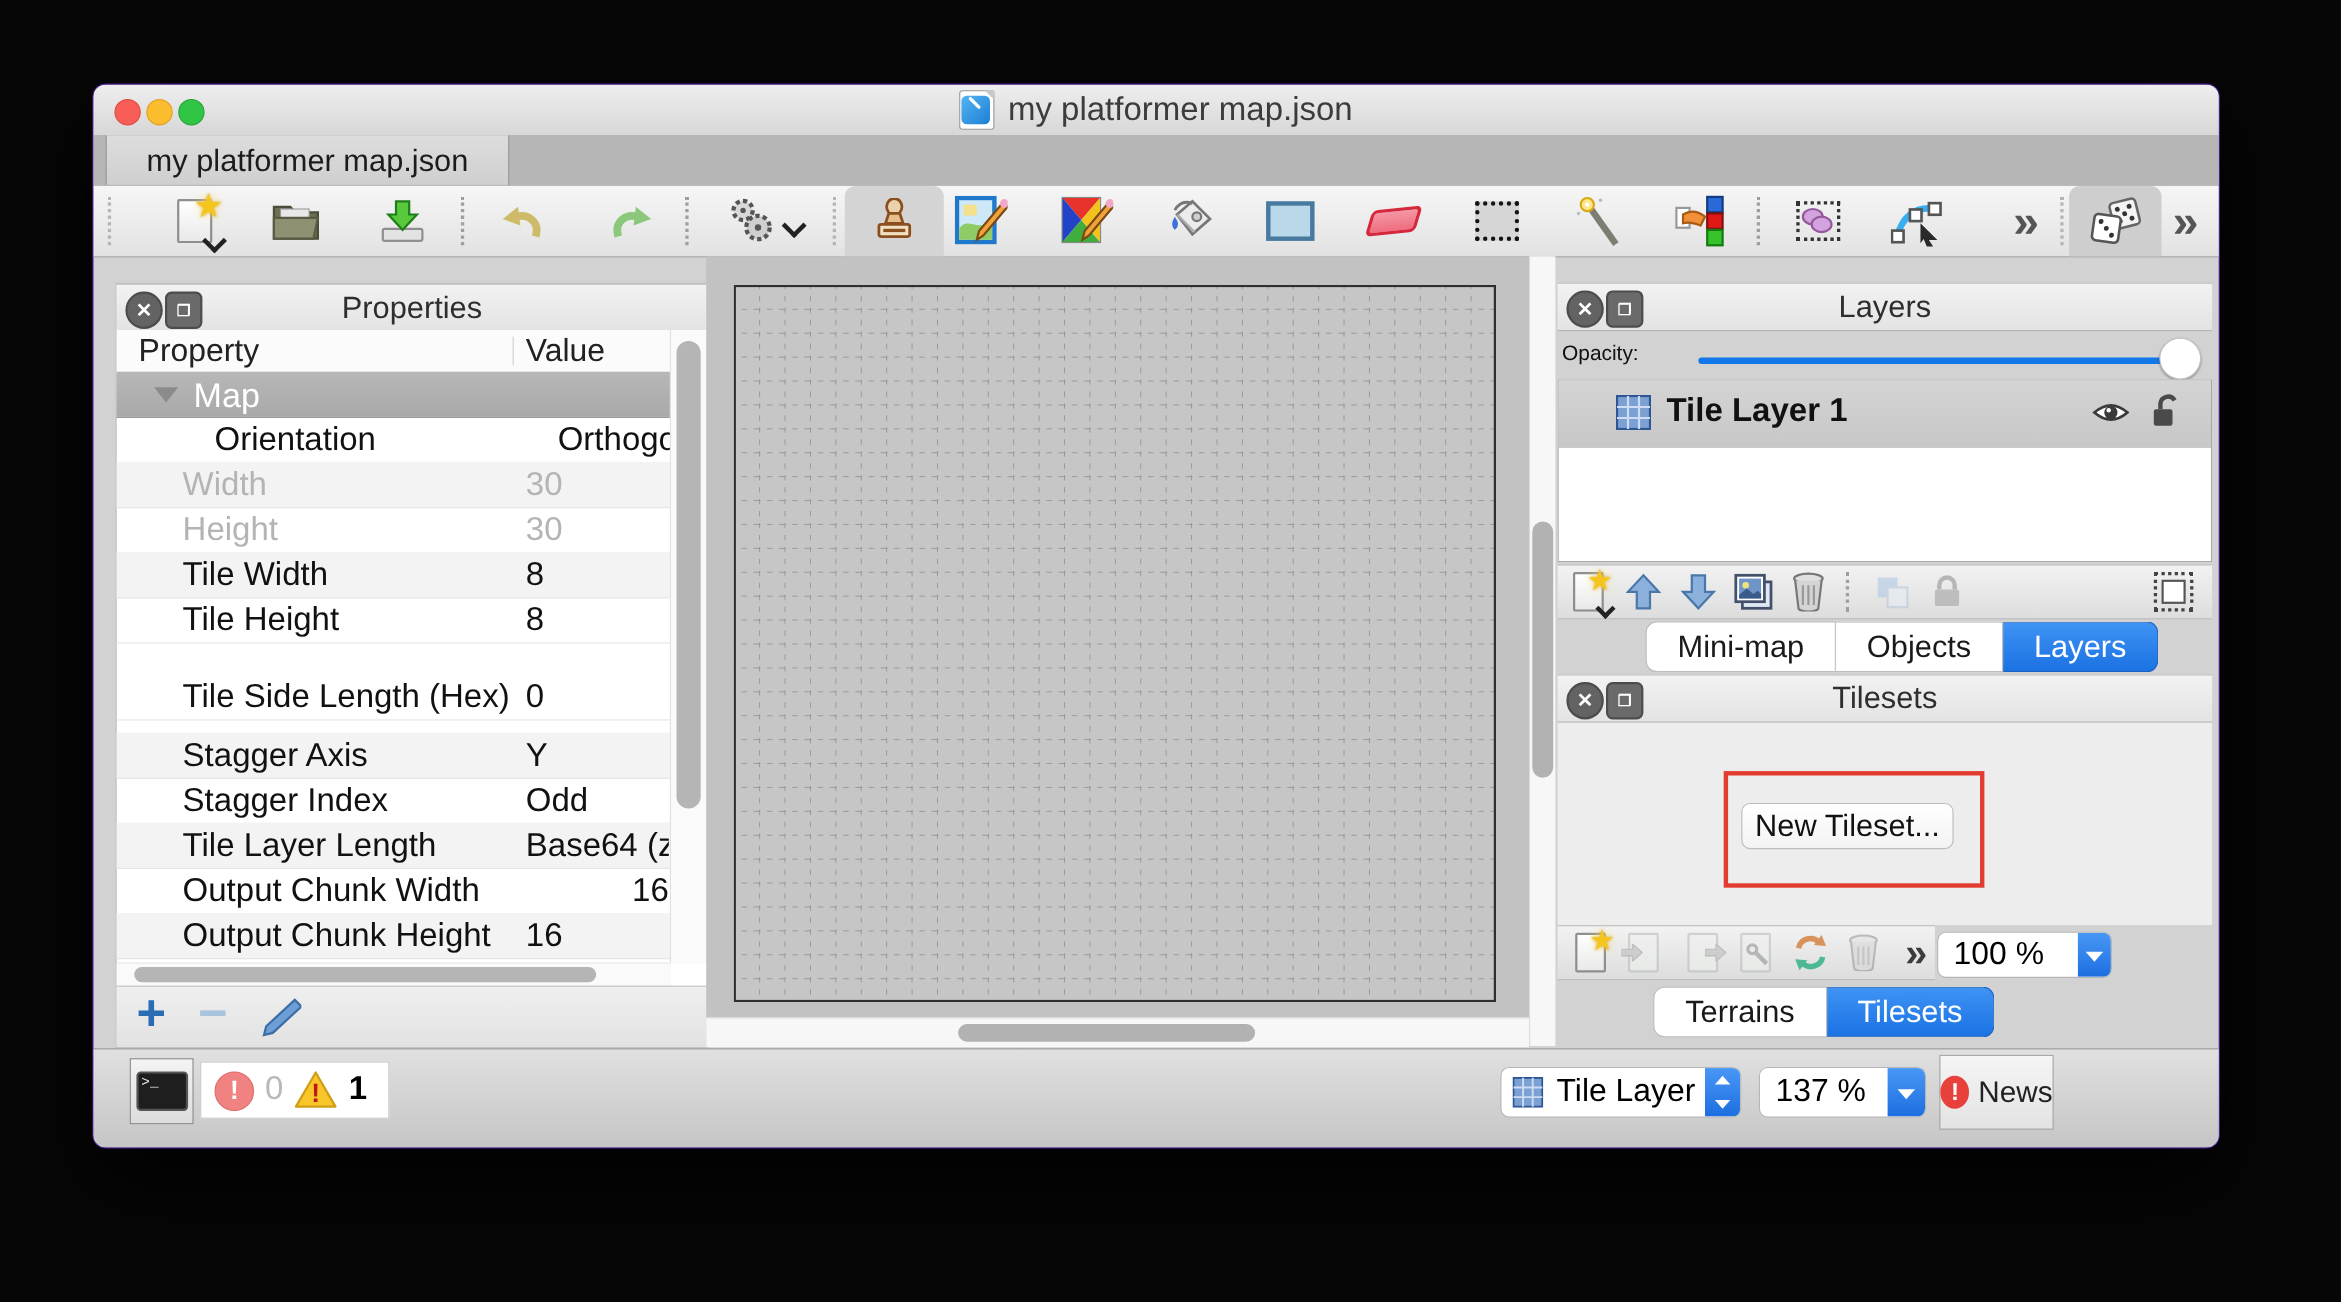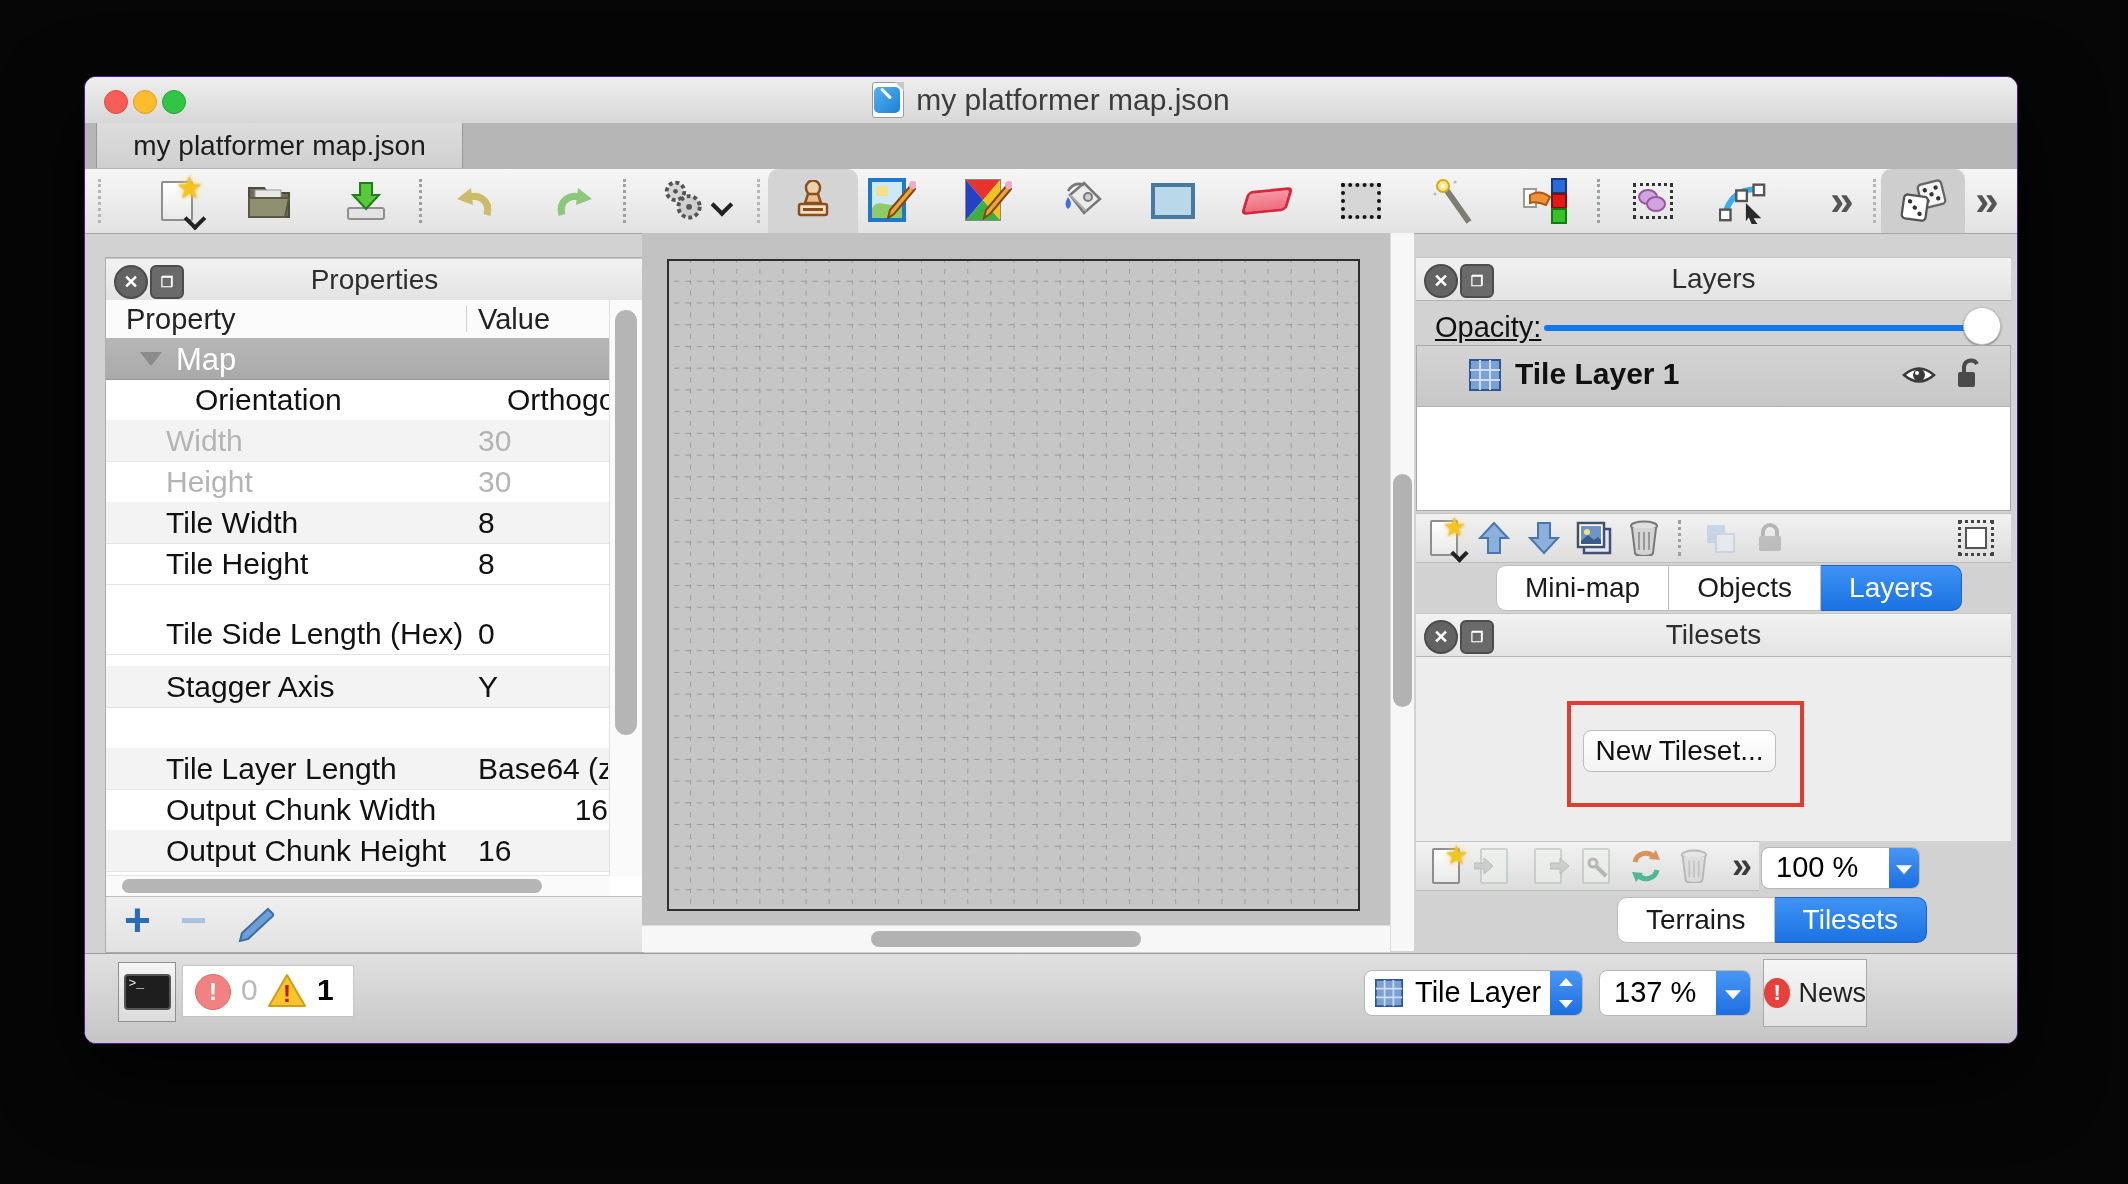--- a/index.html
+++ b/index.html
@@ -80,21 +80,21 @@
   .pfoot .minus{position:absolute;left:74px;top:-4px;font-size:46px;font-weight:bold;color:#a9c3dd;}
   
   .canvas{position:absolute;left:557px;top:156px;width:771px;height:718px;background:#c2c2c2;}
   .cv-vtrack{position:absolute;left:1305px;top:156px;width:23px;height:718px;background:#f7f7f7;border-left:1px solid #dcdcdc;}
   .cv-vthumb{position:absolute;left:2px;top:241px;width:19px;height:233px;border-radius:10px;background:#b2b2b2;}
   .cv-htrack{position:absolute;left:557px;top:848px;width:748px;height:26px;background:#f7f7f7;border-top:1px solid #dcdcdc;}
   .cv-hthumb{position:absolute;left:229px;top:5px;width:270px;height:16px;border-radius:8px;background:#b2b2b2;}
   
   .rpanel{position:absolute;left:1331px;width:595px;}
   .opacity-row{position:absolute;left:1331px;top:228px;width:595px;height:44px;}
-  .opacity-row .lbl{position:absolute;left:19px;top:6px;font-size:29px;color:#111;text-decoration:underline;}
+  .opacity-row .lbl{position:absolute;left:4px;top:6px;font-size:19px;color:#111;}
   .slider-track{position:absolute;left:128px;right:40px;top:20px;height:6px;border-radius:3px;background:#1277e8;}
   .slider-knob{position:absolute;right:10px;top:2px;width:36px;height:36px;border-radius:50%;
     background:#fff;border:1px solid #c2c2c2;box-shadow:0 1px 2px rgba(0,0,0,.4);}
   .layerlist{position:absolute;left:1331px;top:268px;width:593px;height:164px;background:#fff;border:1px solid #a8a8a8;}
   .layerrow{position:absolute;left:0;top:0;width:100%;height:60px;background:linear-gradient(#d4d4d4,#c7c7c7);
     border-bottom:1px solid #b2b2b2;}
   .layerrow .name{position:absolute;left:98px;top:11px;font-size:30px;font-weight:bold;color:#111;}
   .ltb{position:absolute;left:1331px;top:436px;width:595px;height:48px;
     background:linear-gradient(#f2f2f2,#dddddd);border-top:1px solid #c2c2c2;border-bottom:1px solid #bdbdbd;}
   .li{position:absolute;top:2px;width:44px;height:44px;display:flex;align-items:center;justify-content:center;}
@@ -377,20 +377,24 @@
       <span class="val">8</span>
     </div>
     <div class="prow" style="top:355px;">
       <span class="lab">Tile Side Length (Hex)</span>
       <span class="val">0</span>
     </div>
     <div class="prow alt" style="top:408px;">
       <span class="lab">Stagger Axis</span>
       <span class="val">Y</span>
     </div>
+    <div class="prow" style="top:449px;">
+      <span class="lab">Stagger Index</span>
+      <span class="val">Odd</span>
+    </div>
     <div class="prow alt" style="top:490px;">
       <span class="lab">Tile Layer Length</span>
       <span class="val">Base64 (z</span>
     </div>
     <div class="prow" style="top:531px;text-align:right;">
       <span class="lab">Output Chunk Width</span>
       <span class="val">16</span>
     </div>
     <div class="prow alt" style="top:572px;">
       <span class="lab">Output Chunk Height</span>
@@ -591,21 +595,21 @@
     </div>
   </div>
 
   <div class="combo" style="left:1676px;top:770px;width:157px;height:40px;">
     <span class="txt">100 %</span>
     <span class="blue" style="width:30px;">
         <span class="cdown"></span>
       </span>
   </div>
 
-  <div class="tabsrow" style="left:1520px;top:820px;padding-left:12px;">
+  <div class="tabsrow" style="left:1406px;top:820px;padding-left:12px;">
     <div class="tab first">
         <span>Terrains</span>
       </div>
     <div class="tab last active">
         <span>Tilesets</span>
       </div>
   </div>
 
   <div class="status">
     <div class="console-btn">

